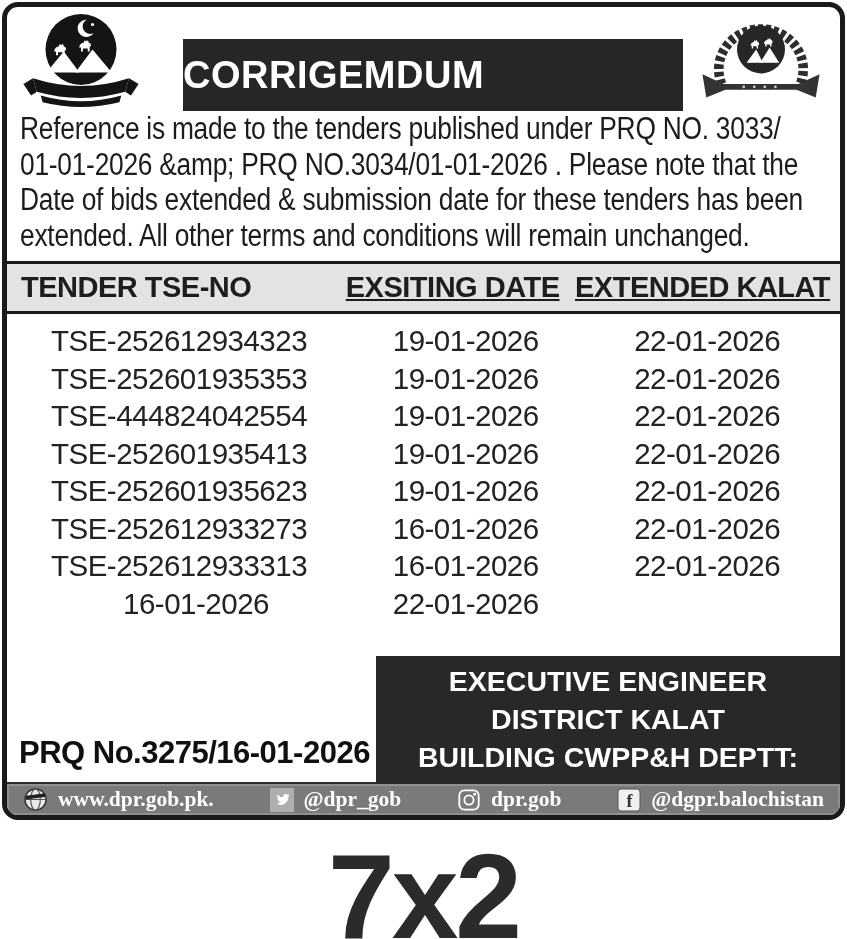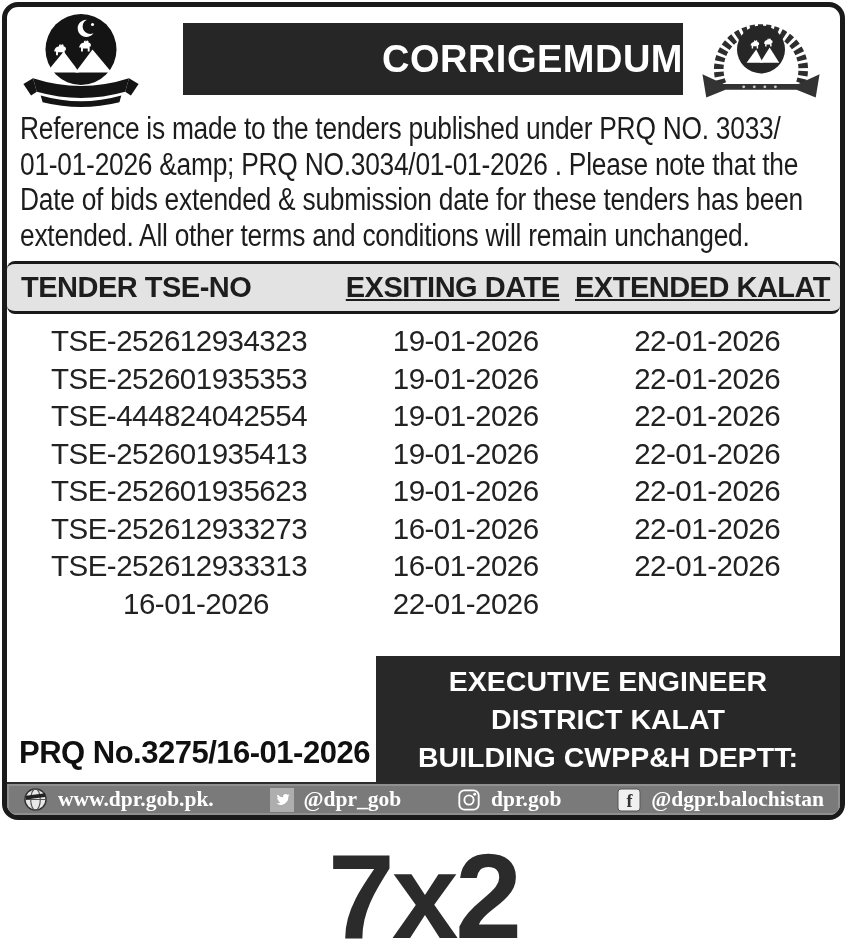--- a/index.html
+++ b/index.html
@@ -9,33 +9,33 @@
   }
   .notice{
     position:absolute;left:2px;top:2px;width:843px;height:818px;box-sizing:border-box;
     border:5px solid var(--c-border,#1a1a1a);border-radius:16px;background:#fff;overflow:hidden;
   }
   
   .header{position:relative;height:100px;}
   .logo-left{position:absolute;left:10px;top:6px;width:128px;height:96px;}
   .logo-right{position:absolute;right:6px;top:4px;width:146px;height:96px;}
   .title-box{
-    position:absolute;left:176px;top:16px;width:500px;height:72px;
-    background:var(--c-title-bg,#262626);color:#fff;display:flex;align-items:center;justify-content:flex-end;
+    position:absolute;left:176px;top:32px;width:500px;height:72px;
+    background:var(--c-title-bg,#262626);color:#fff;display:flex;align-items:center;justify-content:flex-start;
     font-weight:bold;font-size:38px;letter-spacing:.5px;
   }
   
   .body-text{padding:4px 0 8px 13px;font-size:31px;line-height:35.5px;color:#1c1c1c;}
   .body-text .line{white-space:nowrap;transform:scaleX(.85);transform-origin:0 50%;letter-spacing:-.3px;}
   
   .table-head{
     display:grid;grid-template-columns:40% 27% 33%;align-items:center;
     background:var(--c-header-row-bg,#e3e3e3);
     border-top:3px solid var(--c-border,#1a1a1a);border-bottom:3px solid var(--c-border,#1a1a1a);
-    font-weight:bold;font-size:29px;letter-spacing:-.5px;padding:7px 0;border-radius:8px;
+    font-weight:bold;font-size:29px;letter-spacing:-.5px;padding:7px 0;
   }
   .th1{padding-left:14px;} .th2,.th3{text-align:center;text-decoration:underline;}
   .table-body{margin-top:8px;}
   .tr{display:grid;grid-template-columns:40% 27% 33%;font-size:29.5px;line-height:37.5px;letter-spacing:-.5px;color:#222;padding-left:28px;}
   .td1{padding-left:16px;} .td2,.td3{text-align:center;}
   
   .prq{position:absolute;left:12px;bottom:44px;font-weight:bold;font-size:31px;color:#101010;letter-spacing:-.5px;}
   .sig-box{
     position:absolute;right:0;bottom:33px;width:464px;height:126px;
     background:var(--c-signature-bg,#282828);color:#fff;display:flex;flex-direction:column;

